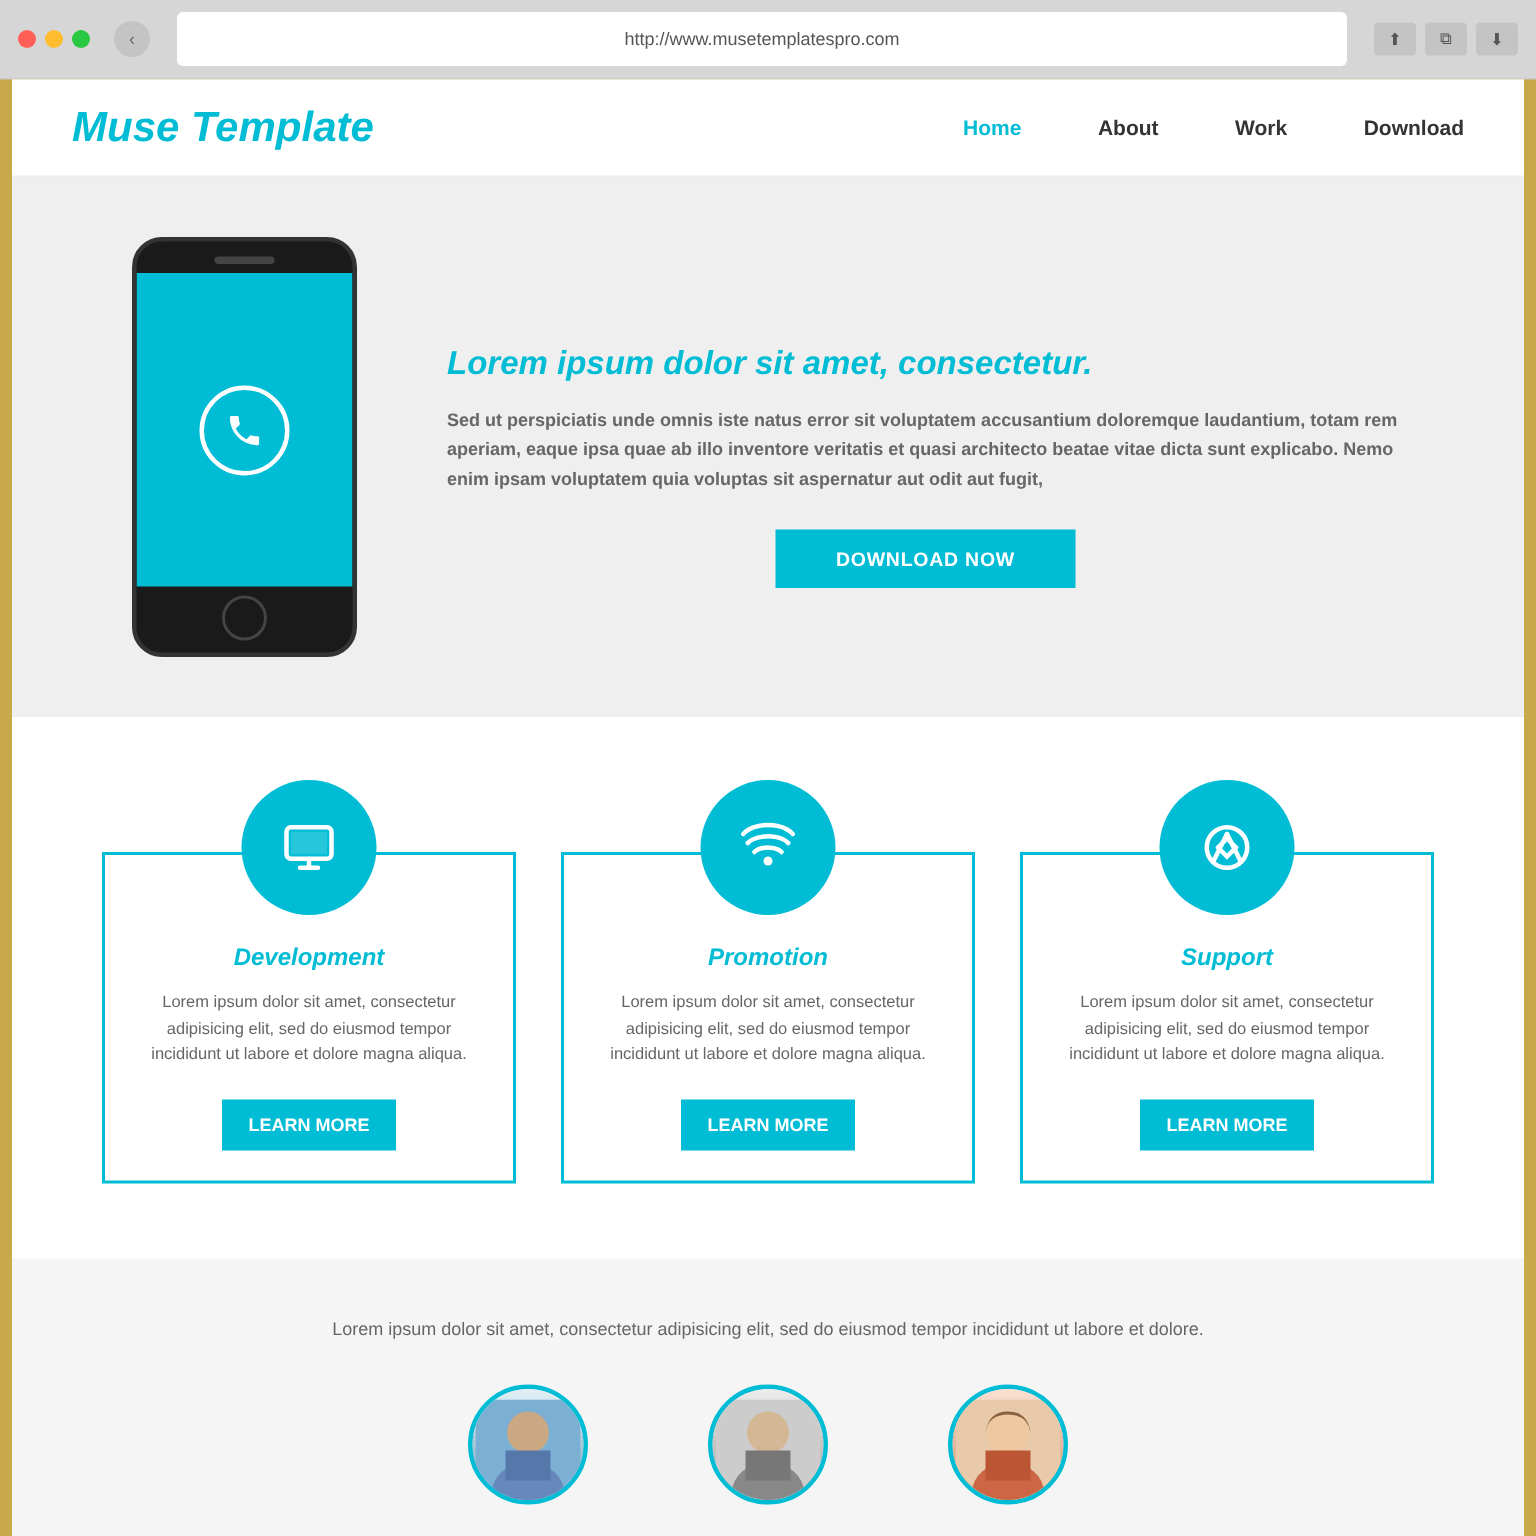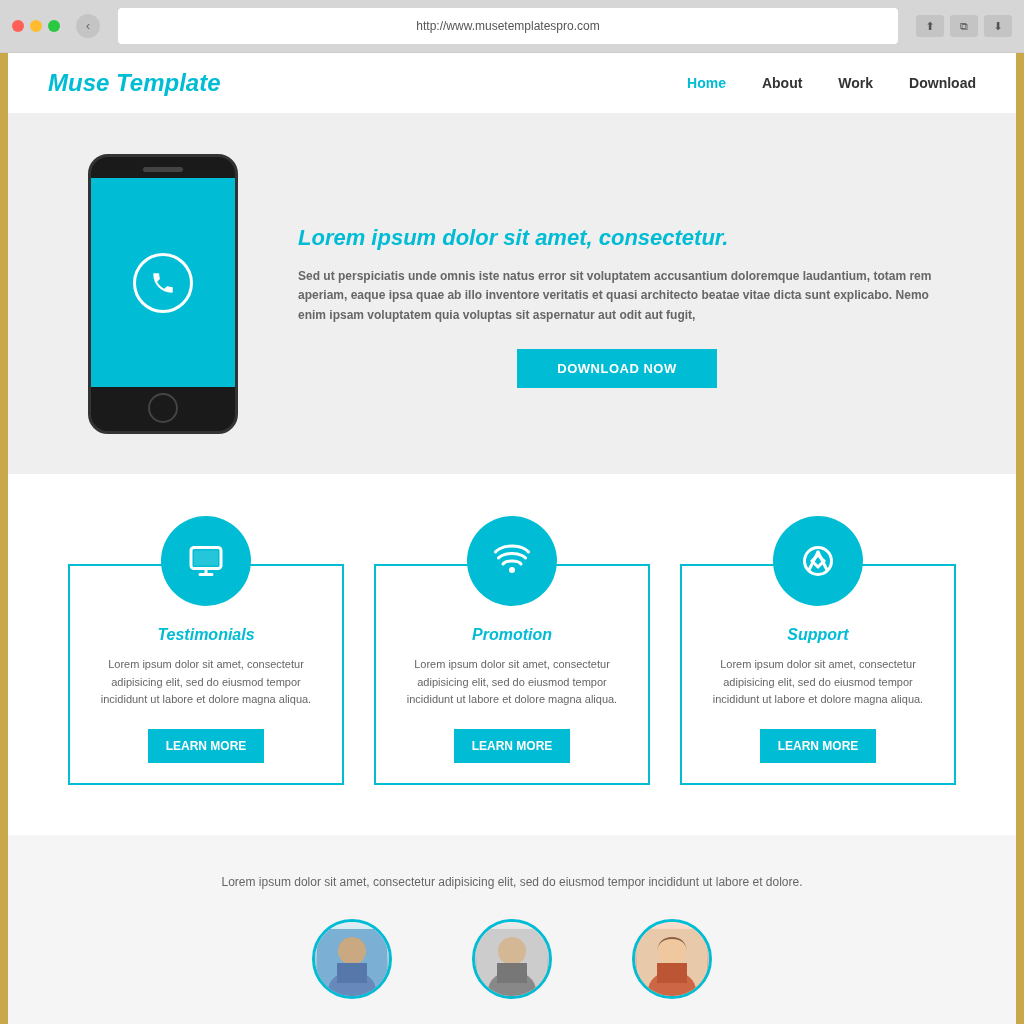--- a/index.html
+++ b/index.html
@@ -86,28 +86,28 @@
     
     .site-header {
       display: flex;
       align-items: center;
       justify-content: space-between;
       padding: 16px 40px;
       background: white;
       border-bottom: 1px solid #eee;
     }
     .site-logo {
-      font-size: 24px;
+      font-size: 28px;
       font-weight: bold;
       color: #00bcd4;
       font-style: italic;
     }
     .site-nav {
       display: flex;
-      gap: 36px;
+      gap: 51px;
       align-items: center;
     }
     .nav-item {
       font-size: 14px;
       font-weight: bold;
       color: #333;
       text-decoration: none;
       cursor: pointer;
     }
     .nav-item.active {
@@ -373,21 +373,21 @@
   <section class="services-section">
 
     <div class="service-card">
       <div class="service-icon-wrap">
         <svg width="36" height="36" viewBox="0 0 24 24" fill="white">
           <rect x="2" y="3" width="20" height="14" rx="2" fill="none" stroke="white" stroke-width="2"></rect>
           <path d="M8 21h8M12 17v4" stroke="white" stroke-width="2" stroke-linecap="round"></path>
           <rect x="4" y="5" width="16" height="10" fill="rgba(255,255,255,0.15)"></rect>
         </svg>
       </div>
-      <h3 class="service-title">Testimonials</h3>
+      <h3 class="service-title">Development</h3>
       <p class="service-text">Lorem ipsum dolor sit amet, consectetur adipisicing elit, sed do eiusmod tempor incididunt ut labore et dolore magna aliqua.</p>
       <button class="service-btn">Learn More</button>
     </div>
 
     <div class="service-card">
       <div class="service-icon-wrap">
         <svg width="36" height="36" viewBox="0 0 24 24" fill="white">
           <path d="M1 6s3-4 11-4 11 4 11 4" stroke="white" stroke-width="2" fill="none" stroke-linecap="round"></path>
           <path d="M3 10s2.5-3 9-3 9 3 9 3" stroke="white" stroke-width="2" fill="none" stroke-linecap="round"></path>
           <path d="M6 14s1.5-2 6-2 6 2 6 2" stroke="white" stroke-width="2" fill="none" stroke-linecap="round"></path>

